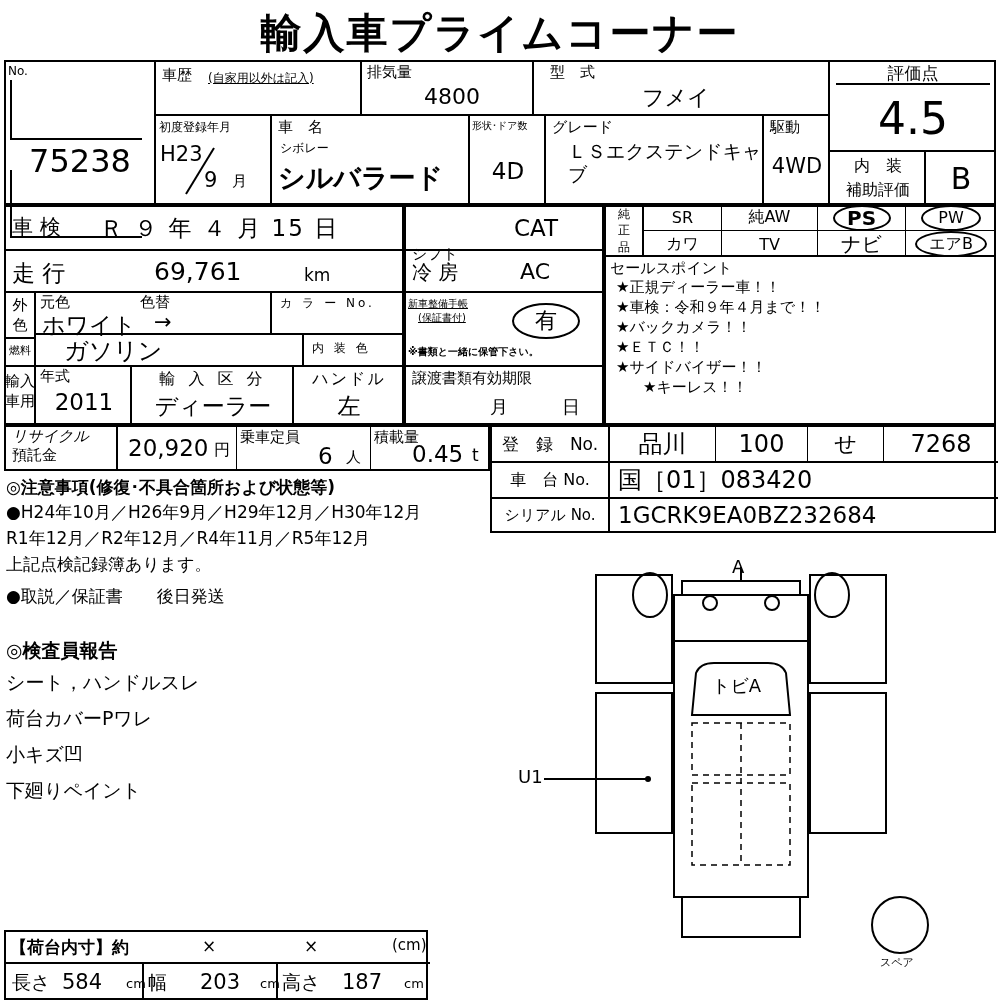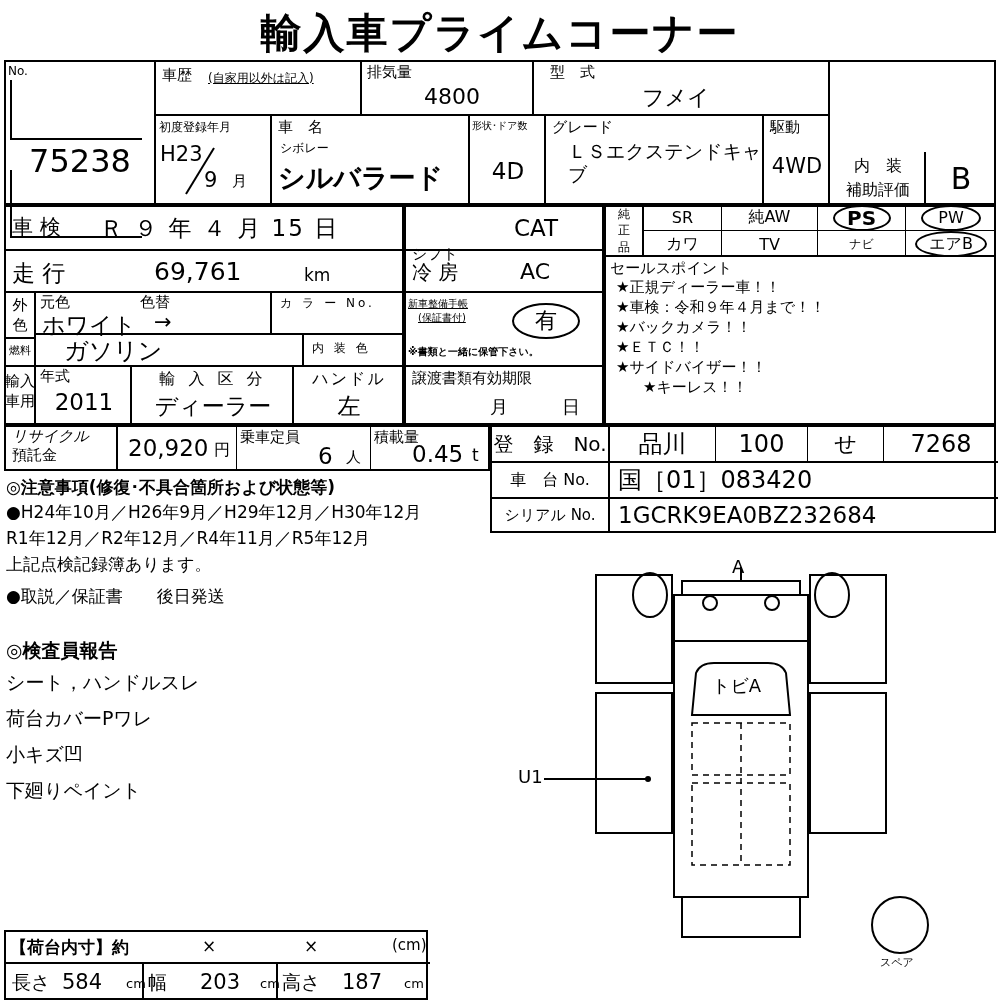--- a/index.html
+++ b/index.html
@@ -56,20 +56,24 @@
   <div class="abs" style="left:362px;top:60px;width:172px;height:56px;border-right:2px solid #000;border-bottom:2px solid #000;">
     <div class="abs lbl" style="left:5px;top:3px;">排気量</div>
     <div class="abs val" style="left:62px;top:24px;">4800</div>
   </div>
 
   <div class="abs" style="left:534px;top:60px;width:296px;height:56px;border-right:2px solid #000;border-bottom:2px solid #000;">
     <div class="abs lbl" style="left:16px;top:3px;">型　式</div>
     <div class="abs val" style="left:108px;top:23px;">フメイ</div>
   </div>
 
+  <div class="abs" style="left:830px;top:60px;width:166px;height:92px;border-bottom:2px solid #000;">
+    <div class="abs ctr" style="left:6px;top:3px;width:154px;height:22px;border-bottom:2px solid #000;font-size:17px;">評価点</div>
+    <div class="abs ctr" style="left:0;top:26px;width:166px;height:64px;font-size:44px;">4.5</div>
+  </div>
 
   <div class="abs" style="left:156px;top:116px;width:116px;height:89px;border-right:2px solid #000;">
     <div class="abs lbl-s" style="left:3px;top:3px;">初度登録年月</div>
     <div class="abs" style="left:4px;top:26px;font-size:21px;">H23</div>
     <svg class="diag" style="left:0;top:24px;" width="116" height="64">
       <line x1="58" y1="8" x2="30" y2="54" stroke="#000" stroke-width="2"></line>
     </svg>
     <div class="abs" style="left:48px;top:52px;font-size:21px;">9</div>
     <div class="abs" style="left:76px;top:56px;font-size:15px;">月</div>
   </div>
@@ -199,21 +203,21 @@
     <div class="abs ctr" style="left:40px;top:0;width:78px;height:26px;border-right:1px solid #000;border-bottom:1px solid #000;font-size:16px;">SR</div>
     <div class="abs ctr" style="left:118px;top:0;width:96px;height:26px;border-right:1px solid #000;border-bottom:1px solid #000;font-size:16px;">純AW</div>
     <div class="abs ctr" style="left:214px;top:0;width:88px;height:26px;border-right:1px solid #000;border-bottom:1px solid #000;font-size:16px;">
       <span class="ellipse" style="width:54px;height:22px;font-size:20px;font-weight:bold;">PS</span>
     </div>
     <div class="abs ctr" style="left:302px;top:0;width:90px;height:26px;border-bottom:1px solid #000;font-size:16px;">
       <span class="ellipse" style="width:56px;height:22px;font-size:16px;">PW</span>
     </div>
     <div class="abs ctr" style="left:40px;top:26px;width:78px;height:26px;border-right:1px solid #000;font-size:16px;">カワ</div>
     <div class="abs ctr" style="left:118px;top:26px;width:96px;height:26px;border-right:1px solid #000;font-size:16px;">TV</div>
-    <div class="abs ctr" style="left:214px;top:26px;width:88px;height:26px;border-right:1px solid #000;font-size:12px;">ナビ</div>
+    <div class="abs ctr" style="left:214px;top:26px;width:88px;height:26px;border-right:1px solid #000;font-size:20px;">ナビ</div>
     <div class="abs ctr" style="left:302px;top:26px;width:90px;height:26px;font-size:16px;">
       <span class="ellipse" style="width:68px;height:22px;font-size:16px;">エアB</span>
     </div>
   </div>
 
   <div class="abs" style="left:604px;top:257px;width:392px;height:168px;">
     <div class="abs" style="left:6px;top:2px;font-size:15px;">セールスポイント</div>
     <div class="abs sp-line" style="left:12px;top:22px;">★正規ディーラー車！！</div>
     <div class="abs sp-line" style="left:12px;top:42px;">★車検：令和９年４月まで！！</div>
     <div class="abs sp-line" style="left:12px;top:62px;">★バックカメラ！！</div>
@@ -235,21 +239,21 @@
     <div class="abs" style="left:340px;top:21px;font-size:15px;">人</div>
     <div class="abs" style="left:364px;top:0;width:1px;height:42px;background:#000;"></div>
     <div class="abs" style="left:368px;top:1px;font-size:15px;">積載量</div>
     <div class="abs" style="left:406px;top:14px;font-size:23px;">0.45</div>
     <div class="abs" style="left:466px;top:18px;font-size:17px;">t</div>
   </div>
 
   <div class="abs bdr" style="left:490px;top:425px;width:506px;height:108px;">
 
     <div class="abs" style="left:0;top:0;width:506px;height:36px;border-bottom:2px solid #000;">
-      <div class="abs ctr" style="left:0;top:0;width:118px;height:34px;border-right:2px solid #000;font-size:20px;">登　録　No.</div>
+      <div class="abs ctr" style="left:0;top:0;width:118px;height:34px;border-right:2px solid #000;font-size:17px;">登　録　No.</div>
       <div class="abs ctr" style="left:118px;top:0;width:106px;height:34px;border-right:1px solid #000;font-size:24px;">品川</div>
       <div class="abs ctr" style="left:224px;top:0;width:92px;height:34px;border-right:1px solid #000;font-size:24px;">100</div>
       <div class="abs ctr" style="left:316px;top:0;width:76px;height:34px;border-right:1px solid #000;font-size:22px;">せ</div>
       <div class="abs ctr" style="left:392px;top:0;width:114px;height:34px;font-size:24px;">7268</div>
     </div>
 
     <div class="abs" style="left:0;top:36px;width:506px;height:36px;border-bottom:2px solid #000;">
       <div class="abs ctr" style="left:0;top:0;width:118px;height:34px;border-right:2px solid #000;font-size:16px;">車　台  No.</div>
       <div class="abs lft" style="left:126px;top:0;height:34px;font-size:24px;">国［01］083420</div>
     </div>

